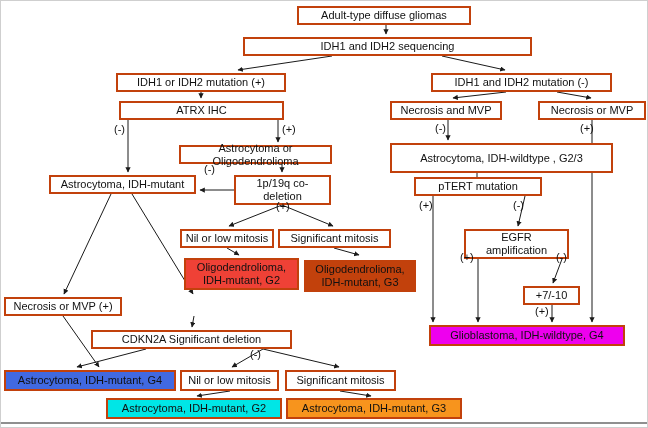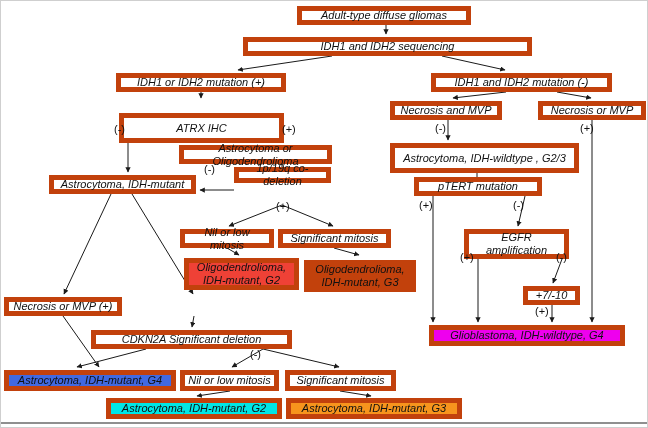--- a/index.html
+++ b/index.html
@@ -9,31 +9,30 @@
     background:#ffffff;
     border:1px solid #cfcfcf;
     box-sizing:border-box;
     font-family:"Liberation Sans", sans-serif;
     overflow:hidden;
   }
   .edges{position:absolute;left:0;top:0;pointer-events:none;}
   .node{
     position:absolute;
     box-sizing:border-box;
-    border:5px solid #c2410c;
+    border:2px solid #c2410c;
     background:#ffffff;
     color:#111;
     font-size:11px;
     line-height:1.15;
     display:flex;
     align-items:center;
     justify-content:center;
     text-align:center;
     padding:1px 3px;
-    font-style:italic;
   }
   .node.pad-wide{padding:1px 28px;}
   .elabel{
     position:absolute;
     font-size:11px;
     line-height:13px;
     color:#111;
     white-space:nowrap;
   }
   .bottom-rule{
@@ -85,27 +84,27 @@
       <line x1="262" y1="348" x2="338" y2="366" marker-end="url(#arr)"></line>
       <line x1="229" y1="390" x2="196" y2="395" marker-end="url(#arr)"></line>
       <line x1="339" y1="390" x2="370" y2="395" marker-end="url(#arr)"></line>
     </g>
   </svg>
 
   <div class="node" style="left:296px;top:5px;width:174px;height:19px">Adult-type diffuse gliomas</div>
   <div class="node" style="left:242px;top:36px;width:289px;height:19px">IDH1 and IDH2 sequencing</div>
   <div class="node" style="left:115px;top:72px;width:170px;height:19px">IDH1 or IDH2 mutation (+)</div>
   <div class="node" style="left:430px;top:72px;width:181px;height:19px">IDH1 and IDH2 mutation (-)</div>
-  <div class="node" style="left:118px;top:112px;width:165px;height:30px">ATRX IHC</div>
+  <div class="node" style="left:118px;top:100px;width:165px;height:19px">ATRX IHC</div>
   <div class="node" style="left:389px;top:100px;width:112px;height:19px">Necrosis and MVP</div>
   <div class="node" style="left:178px;top:144px;width:153px;height:19px">Astrocytoma or Oligodendrolioma</div>
   <div class="node" style="left:537px;top:100px;width:108px;height:19px">Necrosis or MVP</div>
-  <div class="node" style="left:389px;top:142px;width:189px;height:30px">Astrocytoma, IDH-wildtype , G2/3</div>
+  <div class="node" style="left:389px;top:142px;width:223px;height:30px">Astrocytoma, IDH-wildtype , G2/3</div>
   <div class="node" style="left:48px;top:174px;width:147px;height:19px">Astrocytoma, IDH-mutant</div>
-  <div class="node" style="left:233px;top:166px;width:97px;height:16px">1p/19q co-deletion</div>
+  <div class="node" style="left:233px;top:174px;width:97px;height:30px">1p/19q co-deletion</div>
   <div class="node" style="left:413px;top:176px;width:128px;height:19px">pTERT mutation</div>
   <div class="node" style="left:179px;top:228px;width:94px;height:19px">Nil or low mitosis</div>
   <div class="node" style="left:277px;top:228px;width:113px;height:19px">Significant mitosis</div>
   <div class="node" style="left: 183px; top: 257px; width: 115px; height: 32px; background-color: rgb(239, 65, 54);">Oligodendrolioma, IDH-mutant, G2</div>
   <div class="node" style="left: 303px; top: 259px; width: 112px; height: 32px; background-color: #c2410c;">Oligodendrolioma, IDH-mutant, G3</div>
   <div class="node pad-wide" style="left:463px;top:228px;width:105px;height:30px">EGFR amplification</div>
   <div class="node" style="left:522px;top:285px;width:57px;height:19px">+7/-10</div>
   <div class="node" style="left:3px;top:296px;width:118px;height:19px">Necrosis or MVP (+)</div>
   <div class="node" style="left:90px;top:329px;width:201px;height:19px">CDKN2A Significant deletion</div>
   <div class="node" style="left: 428px; top: 324px; width: 196px; height: 21px; background-color: rgb(238, 0, 238);">Glioblastoma, IDH-wildtype, G4</div>

